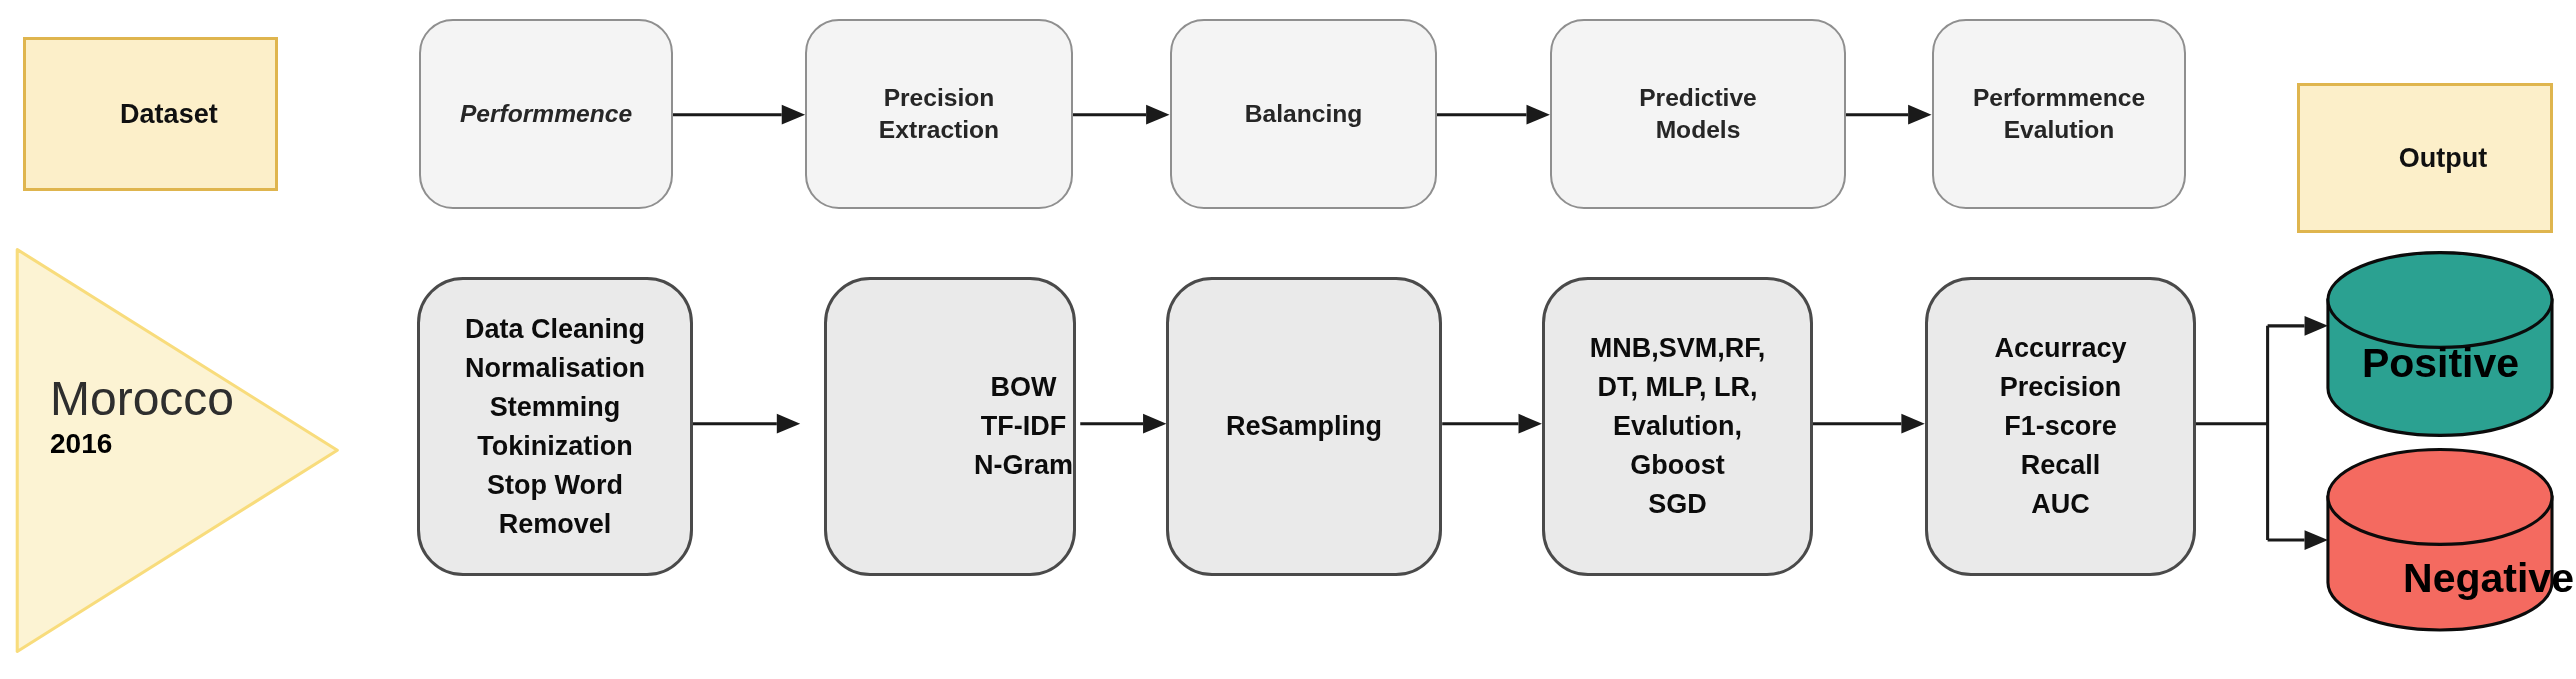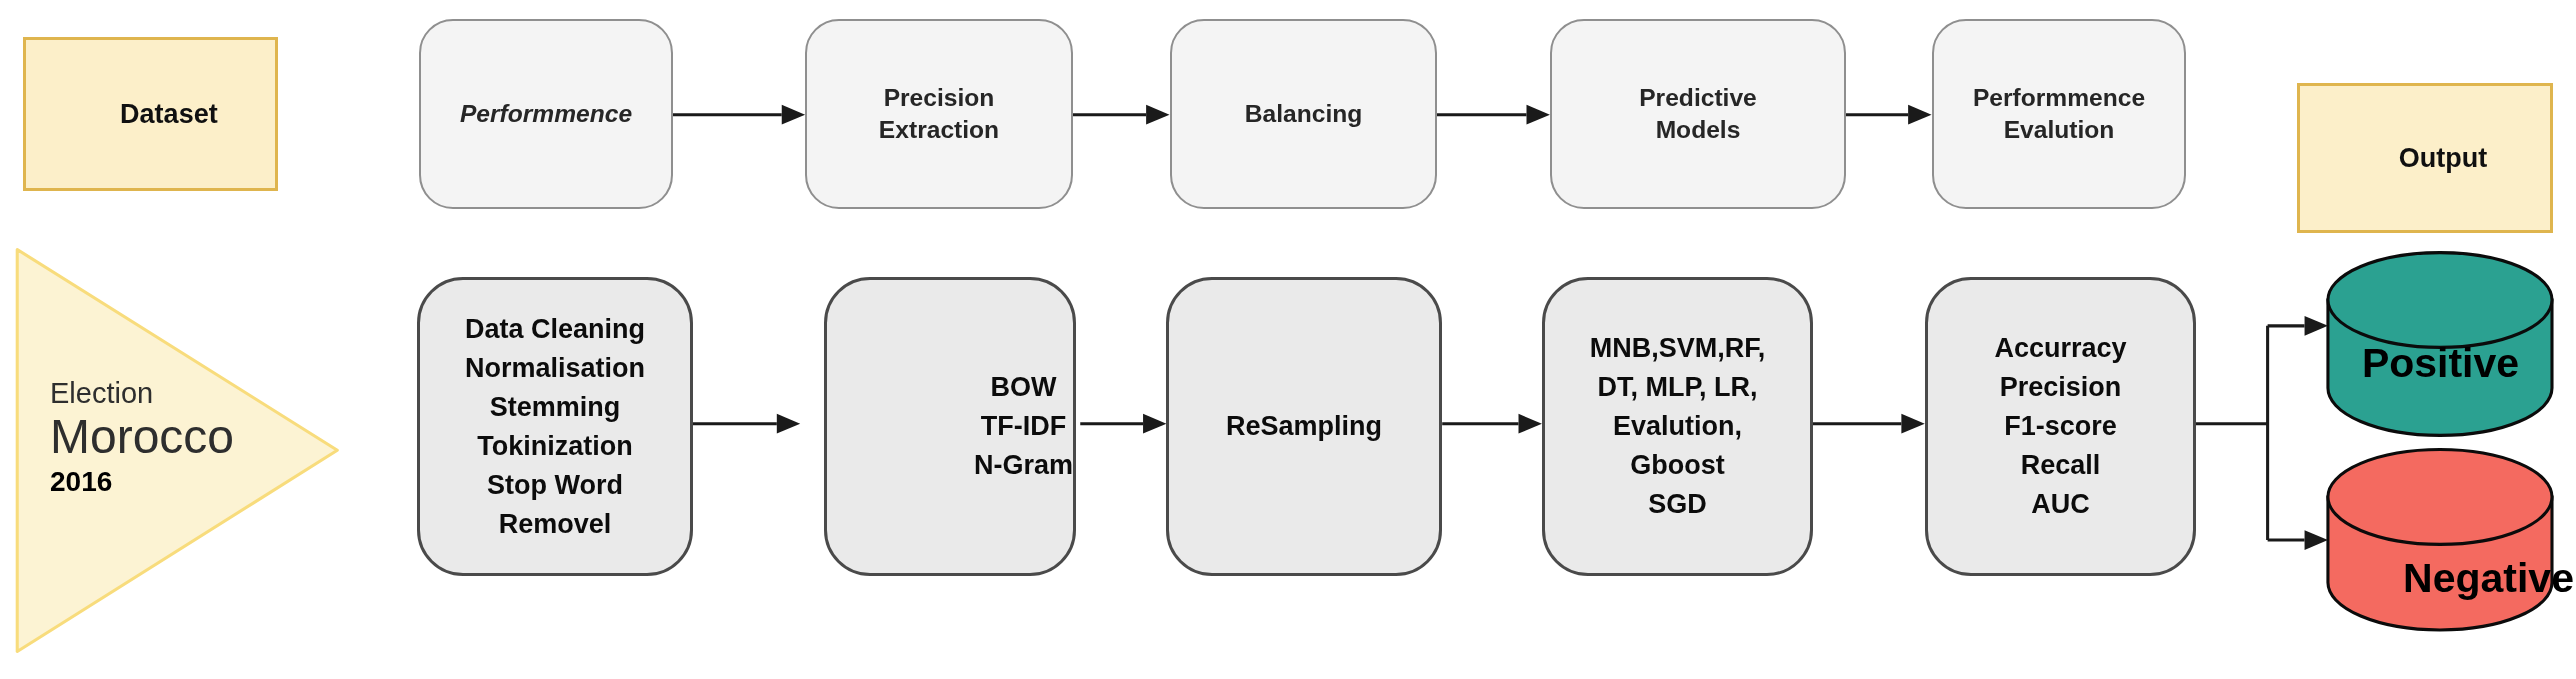--- a/index.html
+++ b/index.html
@@ -127,21 +127,20 @@
   <div class="node stage" style="left:1932px;top:18.5px;width:254px;height:190px;">
     <span>Performmence
 Evalution</span>
   </div>
 
   <div class="node ybox" style="left:2297px;top:43px;width:256px;height:150px;margin-top:40px;">
     <span>Output</span>
   </div>
 
   <div class="tri-text">
-    <div class="tri-line1">Election</div>
     <div class="tri-line2">Morocco</div>
     <div class="tri-line3">2016</div>
   </div>
 
   <div class="node detail" style="left:417px;top:277px;width:276px;height:299px;">
     <span>Data Cleaning
 Normalisation
 Stemming
 Tokinization
 Stop Word

